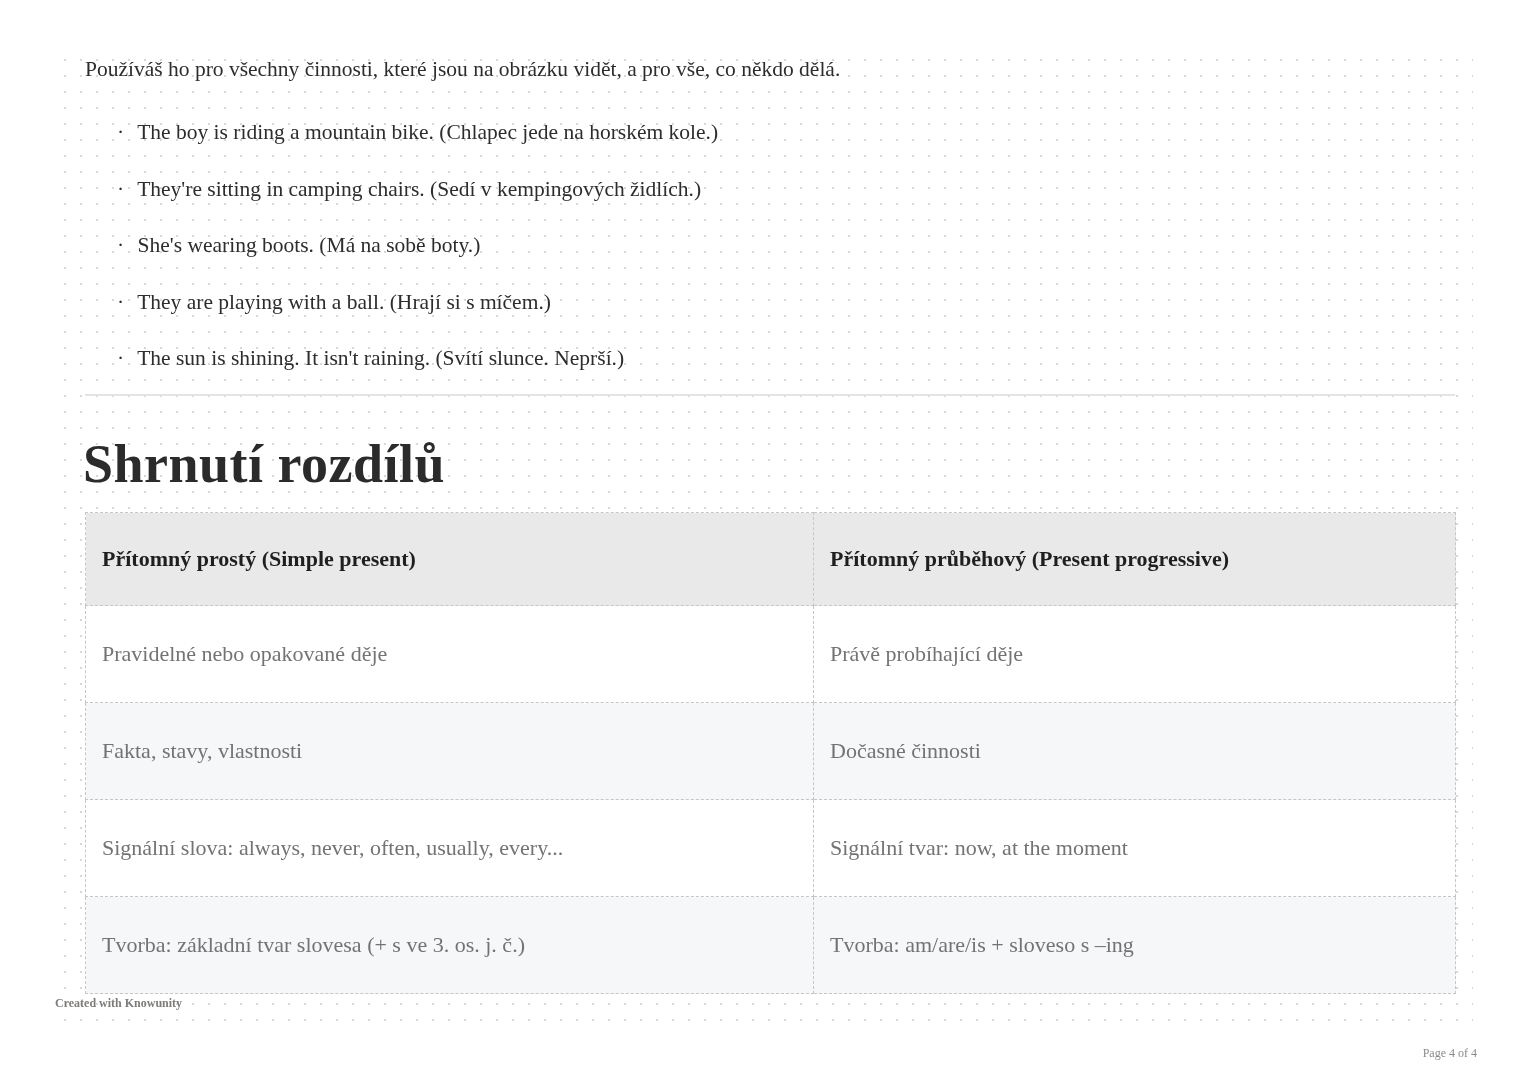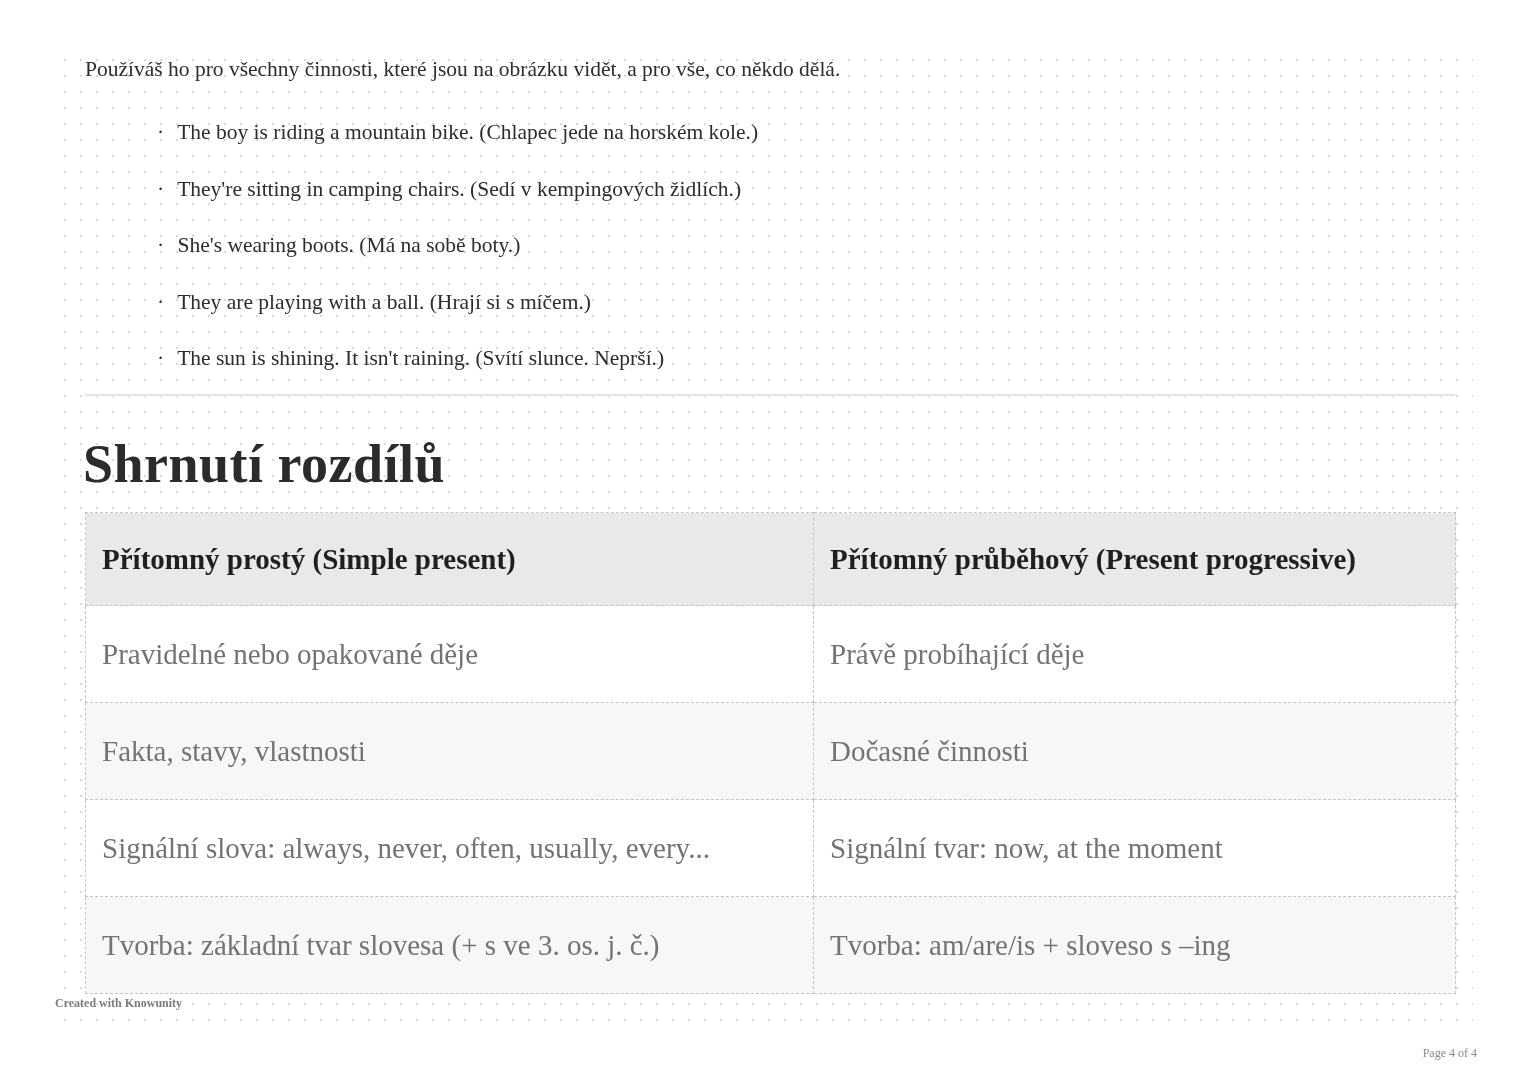--- a/index.html
+++ b/index.html
@@ -30,21 +30,20 @@
     position: absolute;
     top: 68px; left: 62px;
     list-style: none;
   }
   .example-item {
     font-size: 21.5px;
     line-height: 28px;
     margin-bottom: 28.5px;
     color: #2d2d2d;
     white-space: nowrap;
-    margin-left: 40px;
   }
   .bullet {
     display: inline-block;
     margin-right: 8px;
     color: #2d2d2d;
   }
   .section-divider {
     position: absolute;
     top: 344px; left: 30px;
     width: 1370px;
@@ -65,21 +64,21 @@
     width: 1370px;
     border-collapse: collapse;
     table-layout: fixed;
   }
   .summary-table th, .summary-table td {
     border: 1px dashed #c6c6c6;
     text-align: left;
     vertical-align: middle;
     padding-left: 16px;
     padding-right: 10px;
-    font-size: 29px;
+    font-size: 22px;
   }
   .summary-table col.col-left  { width: 728px; }
   .summary-table col.col-right { width: 642px; }
   .summary-table th {
     height: 93px;
     background: #e9e9ea;
     font-weight: 700;
     color: #1f1f1f;
   }
   .summary-table td {

